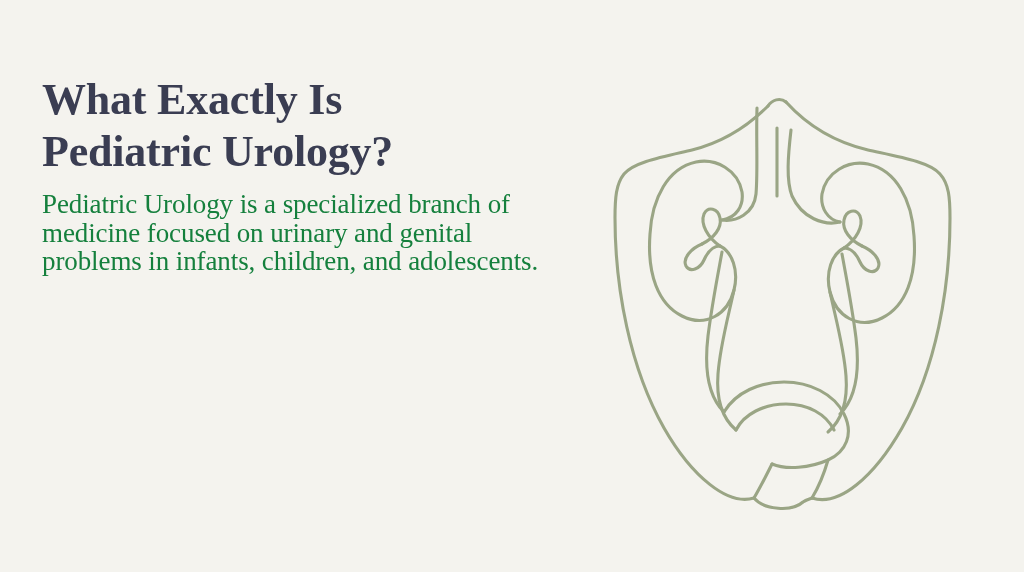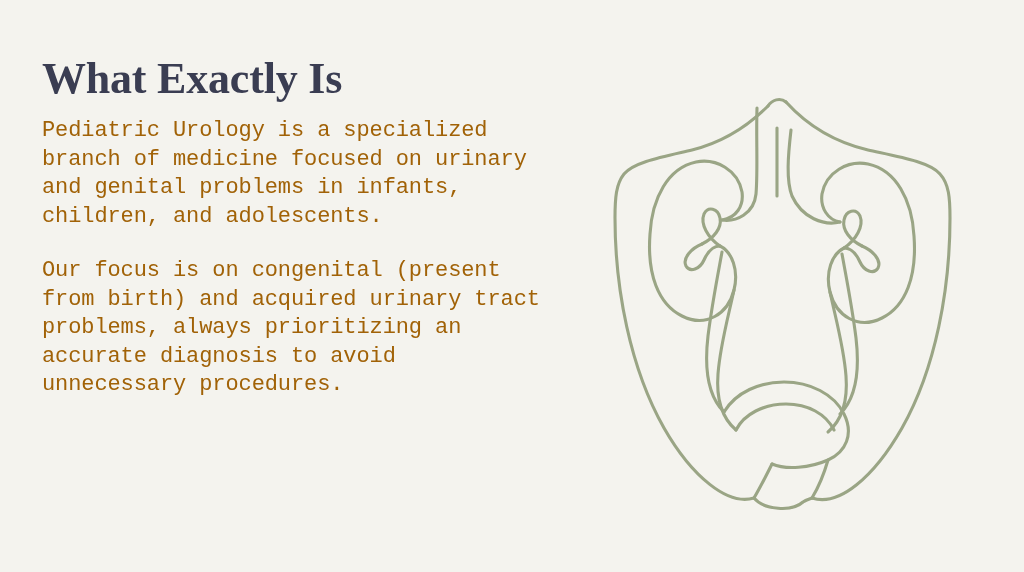--- a/index.html
+++ b/index.html
@@ -21,21 +21,21 @@
     width: 1024px;
     height: 572px;
     background: #f4f3ee;
     box-sizing: border-box;
   }
 
   
   .content {
     position: absolute;
     left: 42px;
-    top: 53px;
+    top: 74px;
     width: 520px;
   }
 
   .headline {
     font-family: "Liberation Serif", "DejaVu Serif", serif;
     font-weight: bold;
     font-size: 44px;
     line-height: 52px;
     color: #3a3d52;
     letter-spacing: -0.2px;
@@ -43,24 +43,24 @@
   }
   .headline .line {
     display: block;
     white-space: nowrap;
   }
 
   .body-copy {
     margin: 0;
   }
   .para {
-    font-family: Liberation Mono, monospace;
-    font-size: 22px;
+    font-family: Liberation Serif, serif;
+    font-size: 27px;
     line-height: 28.5px;
-    color: #a16207;
+    color: #15803d;
     margin: 0 0 26px 0;
     max-width: 500px;
     letter-spacing: -0.1px;
   }
   .para:last-child {
     margin-bottom: 0;
   }
 
   
   .artwork {
@@ -85,25 +85,25 @@
 </style>
 </head>
 <body>
 
 <div class="slide">
 
   <div class="content">
 
     <h1 class="headline">
       <span class="line">What Exactly Is</span>
+      <span class="line">Pediatric Urology?</span>
     </h1>
 
     <div class="body-copy">
       <p class="para">Pediatric Urology is a specialized branch of medicine focused on urinary and genital problems in infants, children, and adolescents.</p>
-      <p class="para">Our focus is on congenital (present from birth) and acquired urinary tract problems, always prioritizing an accurate diagnosis to avoid unnecessary procedures.</p>
     </div>
 
   </div>
 
   <div class="artwork">
     <svg viewBox="0 0 380 436" xmlns="http://www.w3.org/2000/svg">
 
       <path class="line-art" d="M172 28
                C 152 48 128 64 96 72
                C 66 79 38 84 28 96

